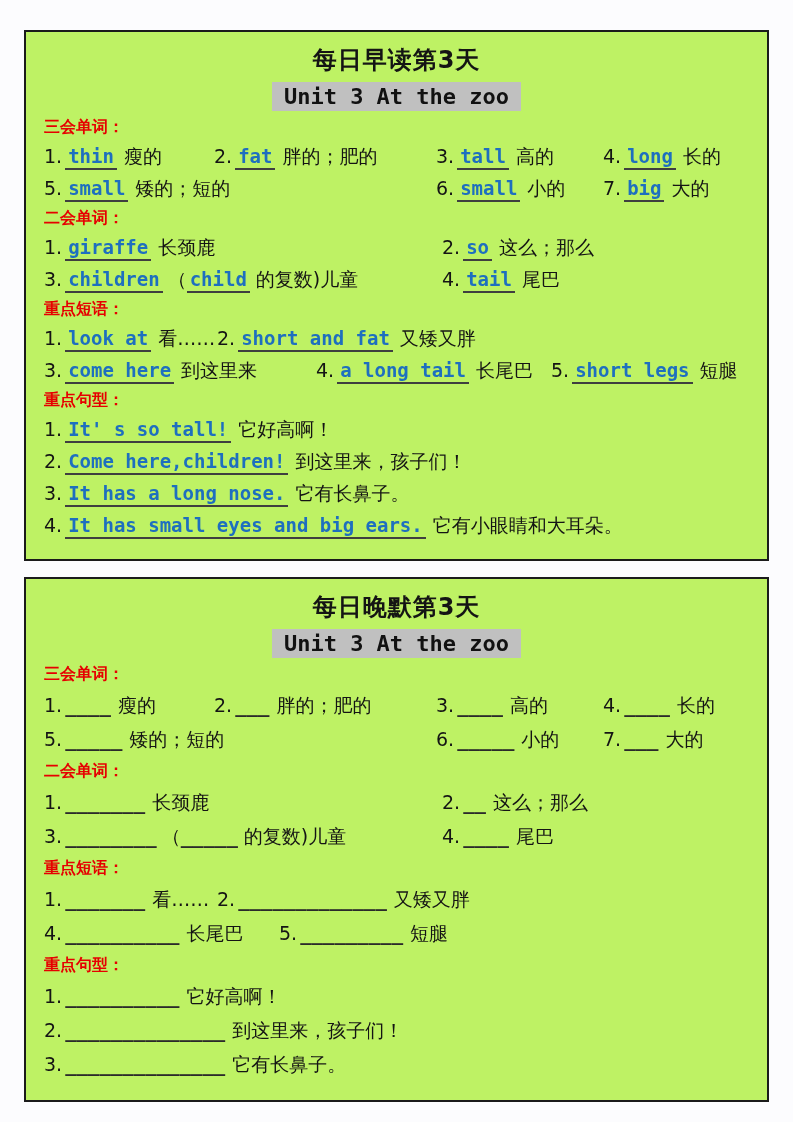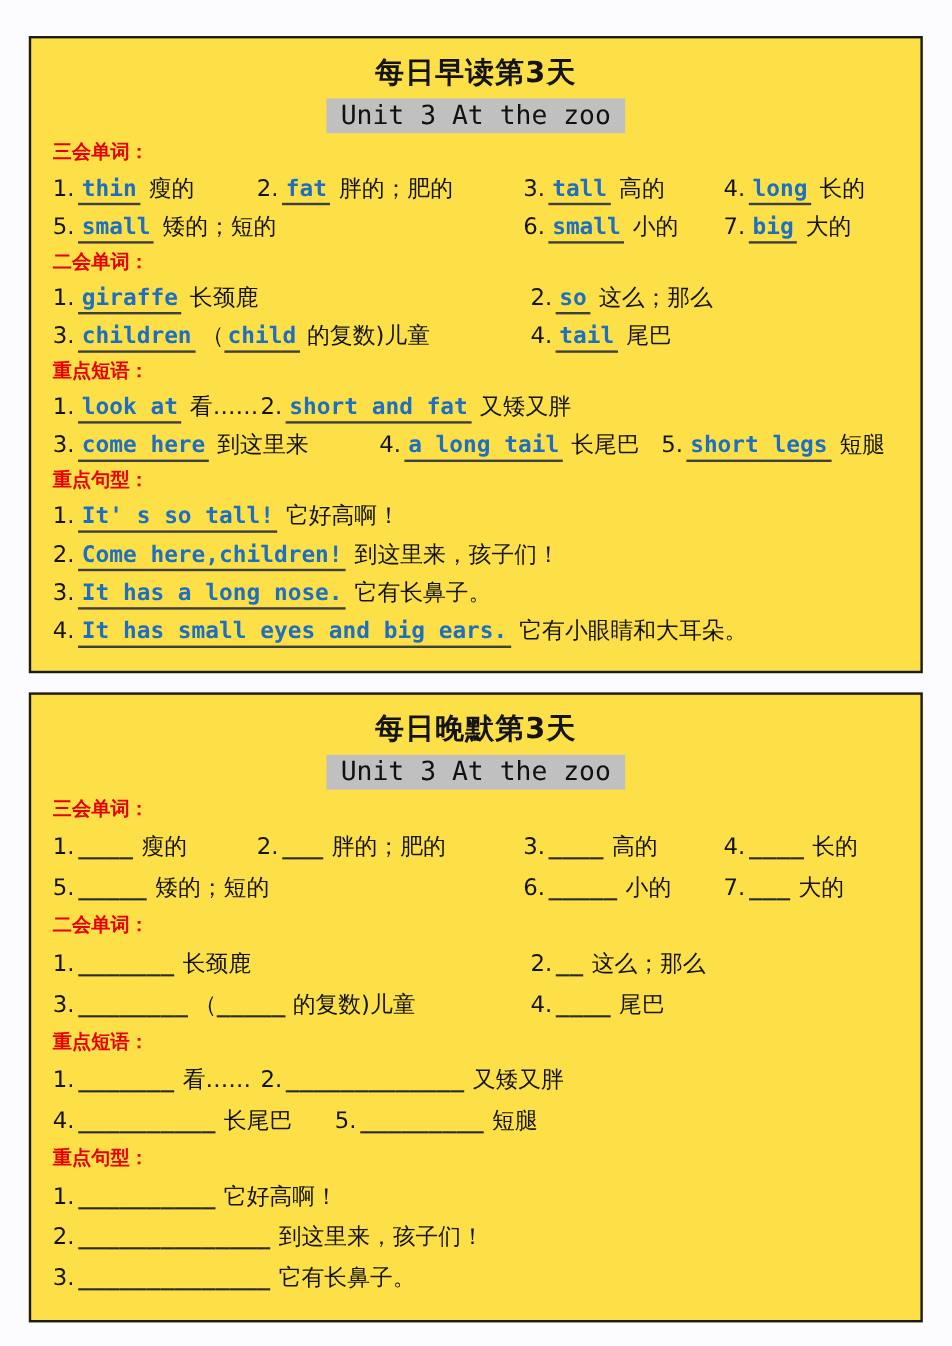--- a/index.html
+++ b/index.html
@@ -12,32 +12,32 @@
   }
   *{box-sizing:border-box;}
   html,body{margin:0;padding:0;}
   body{
     width:793px;height:1122px;overflow:hidden;
     background:#fcfcfe;color:var(--ink);
     font-family:"DejaVu Sans",sans-serif;
   }
   .page{padding:30px 24px 0;}
   .card{
-    border:2px solid #1b1b1b;background:#fde047;
+    border:2px solid #1b1b1b;background:#bef264;
     padding:8px 18px 14px;margin-bottom:16px;
   }
   .card-title{
     text-align:center;font-size:24px;font-weight:bold;
     margin:4px 0 6px;letter-spacing:1px;
   }
   .subtitle-row{text-align:center;margin:0 0 6px;}
   .subtitle{
     display:inline-block;background:var(--highlight-gray);
     color:#111;font-family:"DejaVu Sans Mono",monospace;
-    font-weight:normal;font-size:22px;padding:2px 12px;
+    font-weight:bold;font-size:22px;padding:2px 12px;
   }
   .sec-header{
     color:var(--accent-red);font-weight:bold;font-size:16px;
     margin:5px 0 3px;
   }
   .row{
     display:flex;align-items:baseline;font-size:19px;
     margin:6px 0;white-space:nowrap;
   }
   .evening .row{margin:8px 0;}

